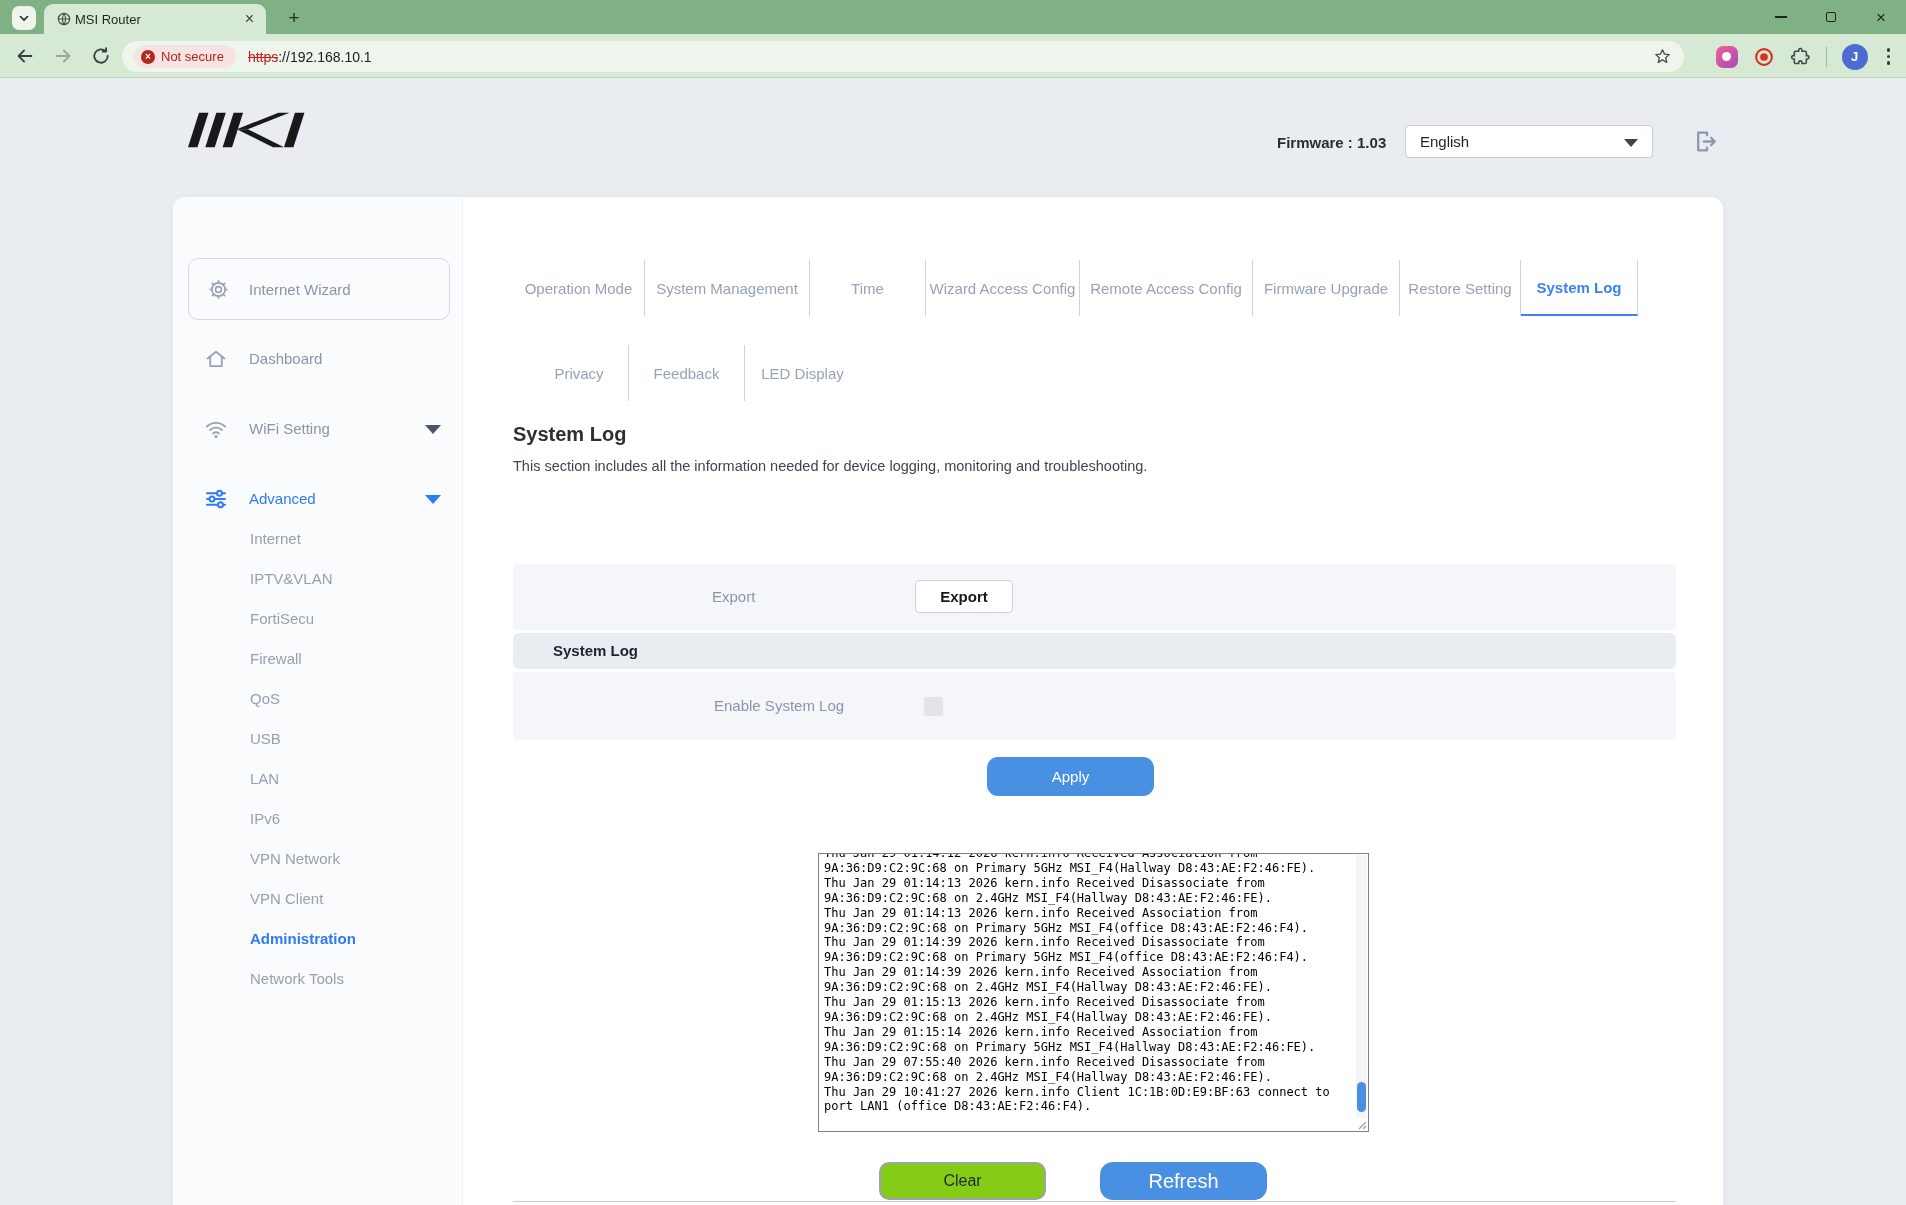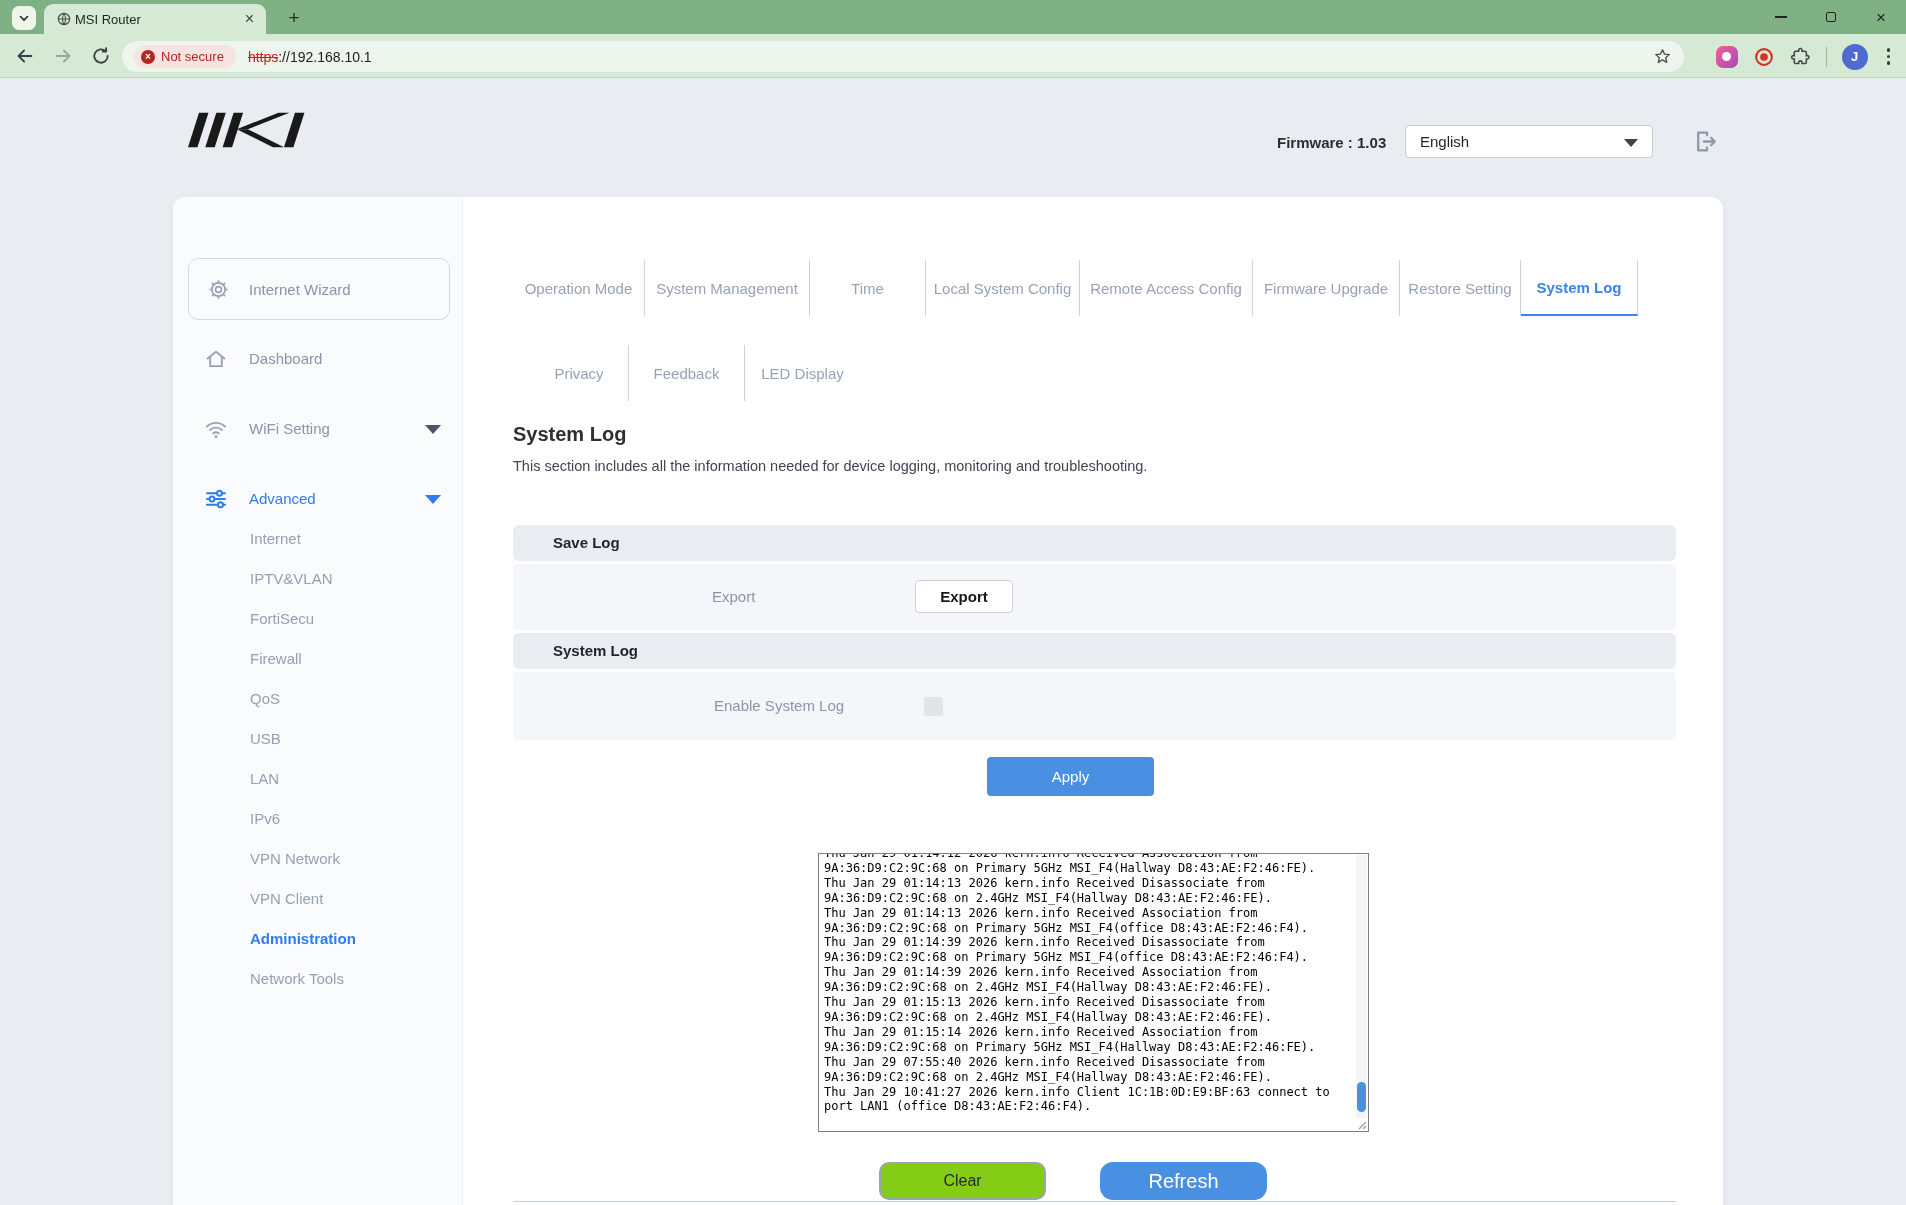--- a/index.html
+++ b/index.html
@@ -85,21 +85,21 @@
   .bar{position:absolute;left:340px;width:1163px;height:36px;background:#e9ecf1;border-radius:6px;
        line-height:36px;padding-left:40px;font-size:15px;font-weight:bold;color:#1e242e;}
   .frow{position:absolute;left:340px;width:1163px;background:#f5f6fa;border-radius:4px;}
   .flabel{position:absolute;font-size:15px;color:#8c95a8;}
   .btn-export{position:absolute;left:402px;top:16px;width:98px;height:33px;background:#fff;
               border:1px solid #ccd1d9;border-radius:4px;font-size:15px;font-weight:bold;color:#15181d;
               display:flex;align-items:center;justify-content:center;}
   .checkbox{position:absolute;left:411px;top:25px;width:19px;height:19px;background:#e2e4e9;
             border-radius:3px;}
   .btn-apply{position:absolute;left:814px;top:560px;width:167px;height:39px;background:#4a90e2;
-             border-radius:4px;color:#fff;font-size:15px;display:flex;align-items:center;justify-content:center;}
+             border-radius:11px;color:#fff;font-size:15px;display:flex;align-items:center;justify-content:center;}
   .cpuline{position:absolute;left:340px;top:616px;width:1163px;text-align:center;font-size:15px;
            font-weight:600;color:#7e8ba0;}
   .logbox{position:absolute;left:645px;top:656px;width:551px;height:279px;background:#fff;
           border:1px solid #808080;overflow:hidden;}
   .loglines{padding:1px 16px 0 5px;margin-top:-9px;font-family:"DejaVu Sans Mono",monospace;
             font-size:12px;line-height:14.9px;color:#000;}
   .ln{white-space:pre;}
   .sbtrack{position:absolute;right:1px;top:1px;bottom:13px;width:11px;background:#f4f5f6;}
   .sbthumb{position:absolute;left:1px;right:1px;bottom:6px;height:30px;background:#4a90e2;border-radius:5px;}
   .grip{position:absolute;right:1px;bottom:1px;}
@@ -257,36 +257,35 @@
         <div class="subitem" style="top:642px">VPN Network</div>
         <div class="subitem" style="top:682px">VPN Client</div>
         <div class="subitem active" style="top:722px">Administration</div>
         <div class="subitem" style="top:762px">Network Tools</div>
       </div>
 
       <div class="tabrow" style="left:340px;top:63px">
         <div class="tcell" style="width:132px">Operation Mode</div>
         <div class="tcell" style="width:165px">System Management</div>
         <div class="tcell" style="width:116px">Time</div>
-        <div class="tcell" style="width:154px">Local System Config</div>
+        <div class="tcell" style="width:154px">Wizard Access Config</div>
         <div class="tcell" style="width:173px">Remote Access Config</div>
         <div class="tcell" style="width:147px">Firmware Upgrade</div>
         <div class="tcell" style="width:121px">Restore Setting</div>
         <div class="tcell active" style="width:117px">System Log</div>
       </div>
       <div class="tabrow" style="left:357px;top:148px">
         <div class="tcell" style="width:99px">Privacy</div>
         <div class="tcell" style="width:116px">Feedback</div>
         <div class="tcell" style="width:115px;border-right:none">LED Display</div>
       </div>
 
       <div class="h1">System Log</div>
       <div class="desc">This section includes all the information needed for device logging, monitoring and troubleshooting.</div>
 
-      <div class="bar" style="top:328px">Save Log</div>
       <div class="frow" style="top:367px;height:66px">
         <div class="flabel" style="left:199px;line-height:66px">Export</div>
         <div class="btn-export">Export</div>
       </div>
 
       <div class="bar" style="top:436px">System Log</div>
       <div class="frow" style="top:475px;height:68px">
         <div class="flabel" style="left:201px;line-height:68px">Enable System Log</div>
         <div class="checkbox"></div>
       </div>

